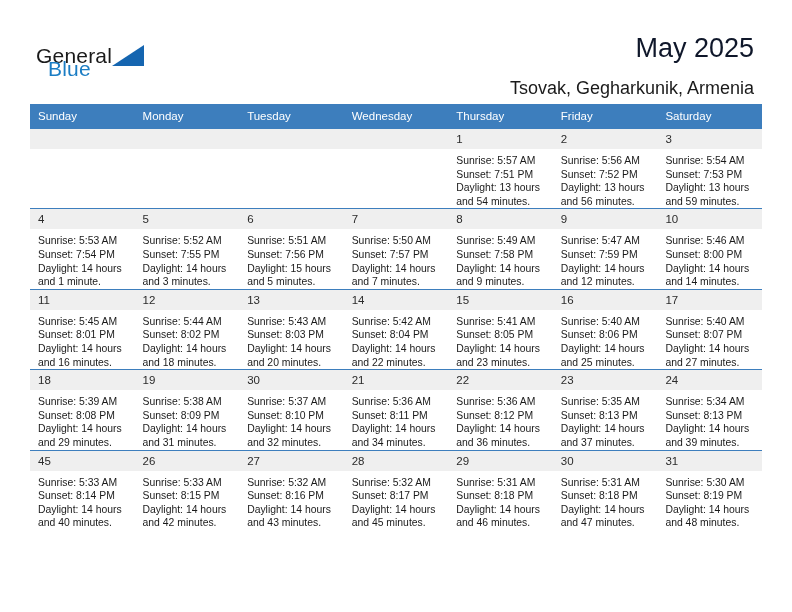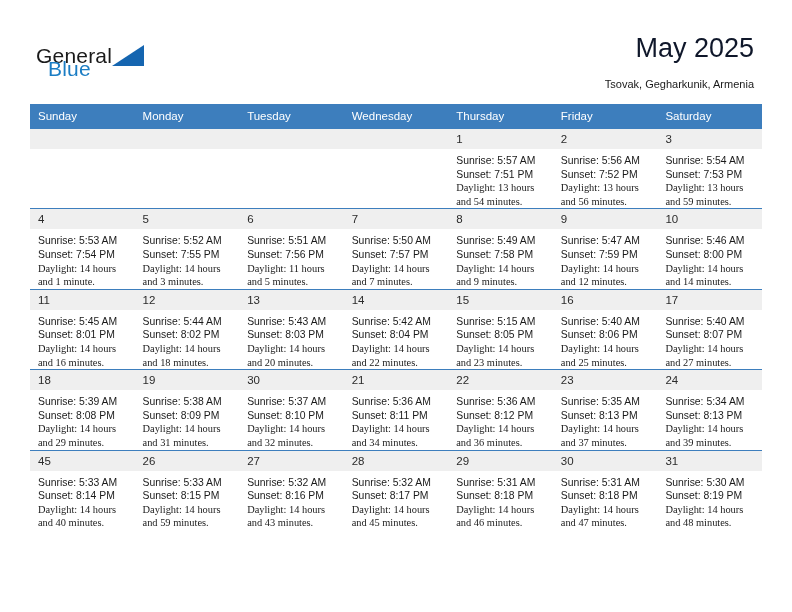--- a/index.html
+++ b/index.html
@@ -70,21 +70,21 @@
     top: 33px;
     font-size: 27px;
     color: #0f172a;
     text-align: right;
     white-space: nowrap;
   }
   .subtitle {
     position: absolute;
     right: 38px;
     top: 78px;
-    font-size: 11px;
+    font-size: 18px;
     color: #1a1a1a;
     text-align: right;
     white-space: nowrap;
   }
 
   
   .calendar {
     position: absolute;
     left: 30px;
     top: 104px;
@@ -126,21 +126,20 @@
     padding: 5px 7px 0 8px;
     font-size: 10.4px;
     line-height: 13.6px;
     color: #1a1a1a;
   }
   .details div {
     white-space: nowrap;
   }
   .details div.wrap {
     white-space: normal;
-    font-family: Liberation Serif, serif;
   }
 </style>
 </head>
 <body>
 
 <div class="page">
 
   <div class="header">
     <div class="logo">
       <span class="logo-general">General</span>
@@ -217,21 +216,21 @@
               <div>Sunrise: 5:52 AM</div>
               <div>Sunset: 7:55 PM</div>
               <div class="wrap">Daylight: 14 hours and 3 minutes.</div>
             </div>
           </td>
           <td>
             <span class="daynum">6</span>
             <div class="details">
               <div>Sunrise: 5:51 AM</div>
               <div>Sunset: 7:56 PM</div>
-              <div class="wrap">Daylight: 11 hours and 5 minutes.</div>
+              <div class="wrap">Daylight: 15 hours and 5 minutes.</div>
             </div>
           </td>
           <td>
             <span class="daynum">7</span>
             <div class="details">
               <div>Sunrise: 5:50 AM</div>
               <div>Sunset: 7:57 PM</div>
               <div class="wrap">Daylight: 14 hours and 7 minutes.</div>
             </div>
           </td>
@@ -289,21 +288,21 @@
             <span class="daynum">14</span>
             <div class="details">
               <div>Sunrise: 5:42 AM</div>
               <div>Sunset: 8:04 PM</div>
               <div class="wrap">Daylight: 14 hours and 22 minutes.</div>
             </div>
           </td>
           <td>
             <span class="daynum">15</span>
             <div class="details">
-              <div>Sunrise: 5:15 AM</div>
+              <div>Sunrise: 5:41 AM</div>
               <div>Sunset: 8:05 PM</div>
               <div class="wrap">Daylight: 14 hours and 23 minutes.</div>
             </div>
           </td>
           <td>
             <span class="daynum">16</span>
             <div class="details">
               <div>Sunrise: 5:40 AM</div>
               <div>Sunset: 8:06 PM</div>
               <div class="wrap">Daylight: 14 hours and 25 minutes.</div>
@@ -383,21 +382,21 @@
               <div>Sunrise: 5:33 AM</div>
               <div>Sunset: 8:14 PM</div>
               <div class="wrap">Daylight: 14 hours and 40 minutes.</div>
             </div>
           </td>
           <td>
             <span class="daynum">26</span>
             <div class="details">
               <div>Sunrise: 5:33 AM</div>
               <div>Sunset: 8:15 PM</div>
-              <div class="wrap">Daylight: 14 hours and 59 minutes.</div>
+              <div class="wrap">Daylight: 14 hours and 42 minutes.</div>
             </div>
           </td>
           <td>
             <span class="daynum">27</span>
             <div class="details">
               <div>Sunrise: 5:32 AM</div>
               <div>Sunset: 8:16 PM</div>
               <div class="wrap">Daylight: 14 hours and 43 minutes.</div>
             </div>
           </td>

